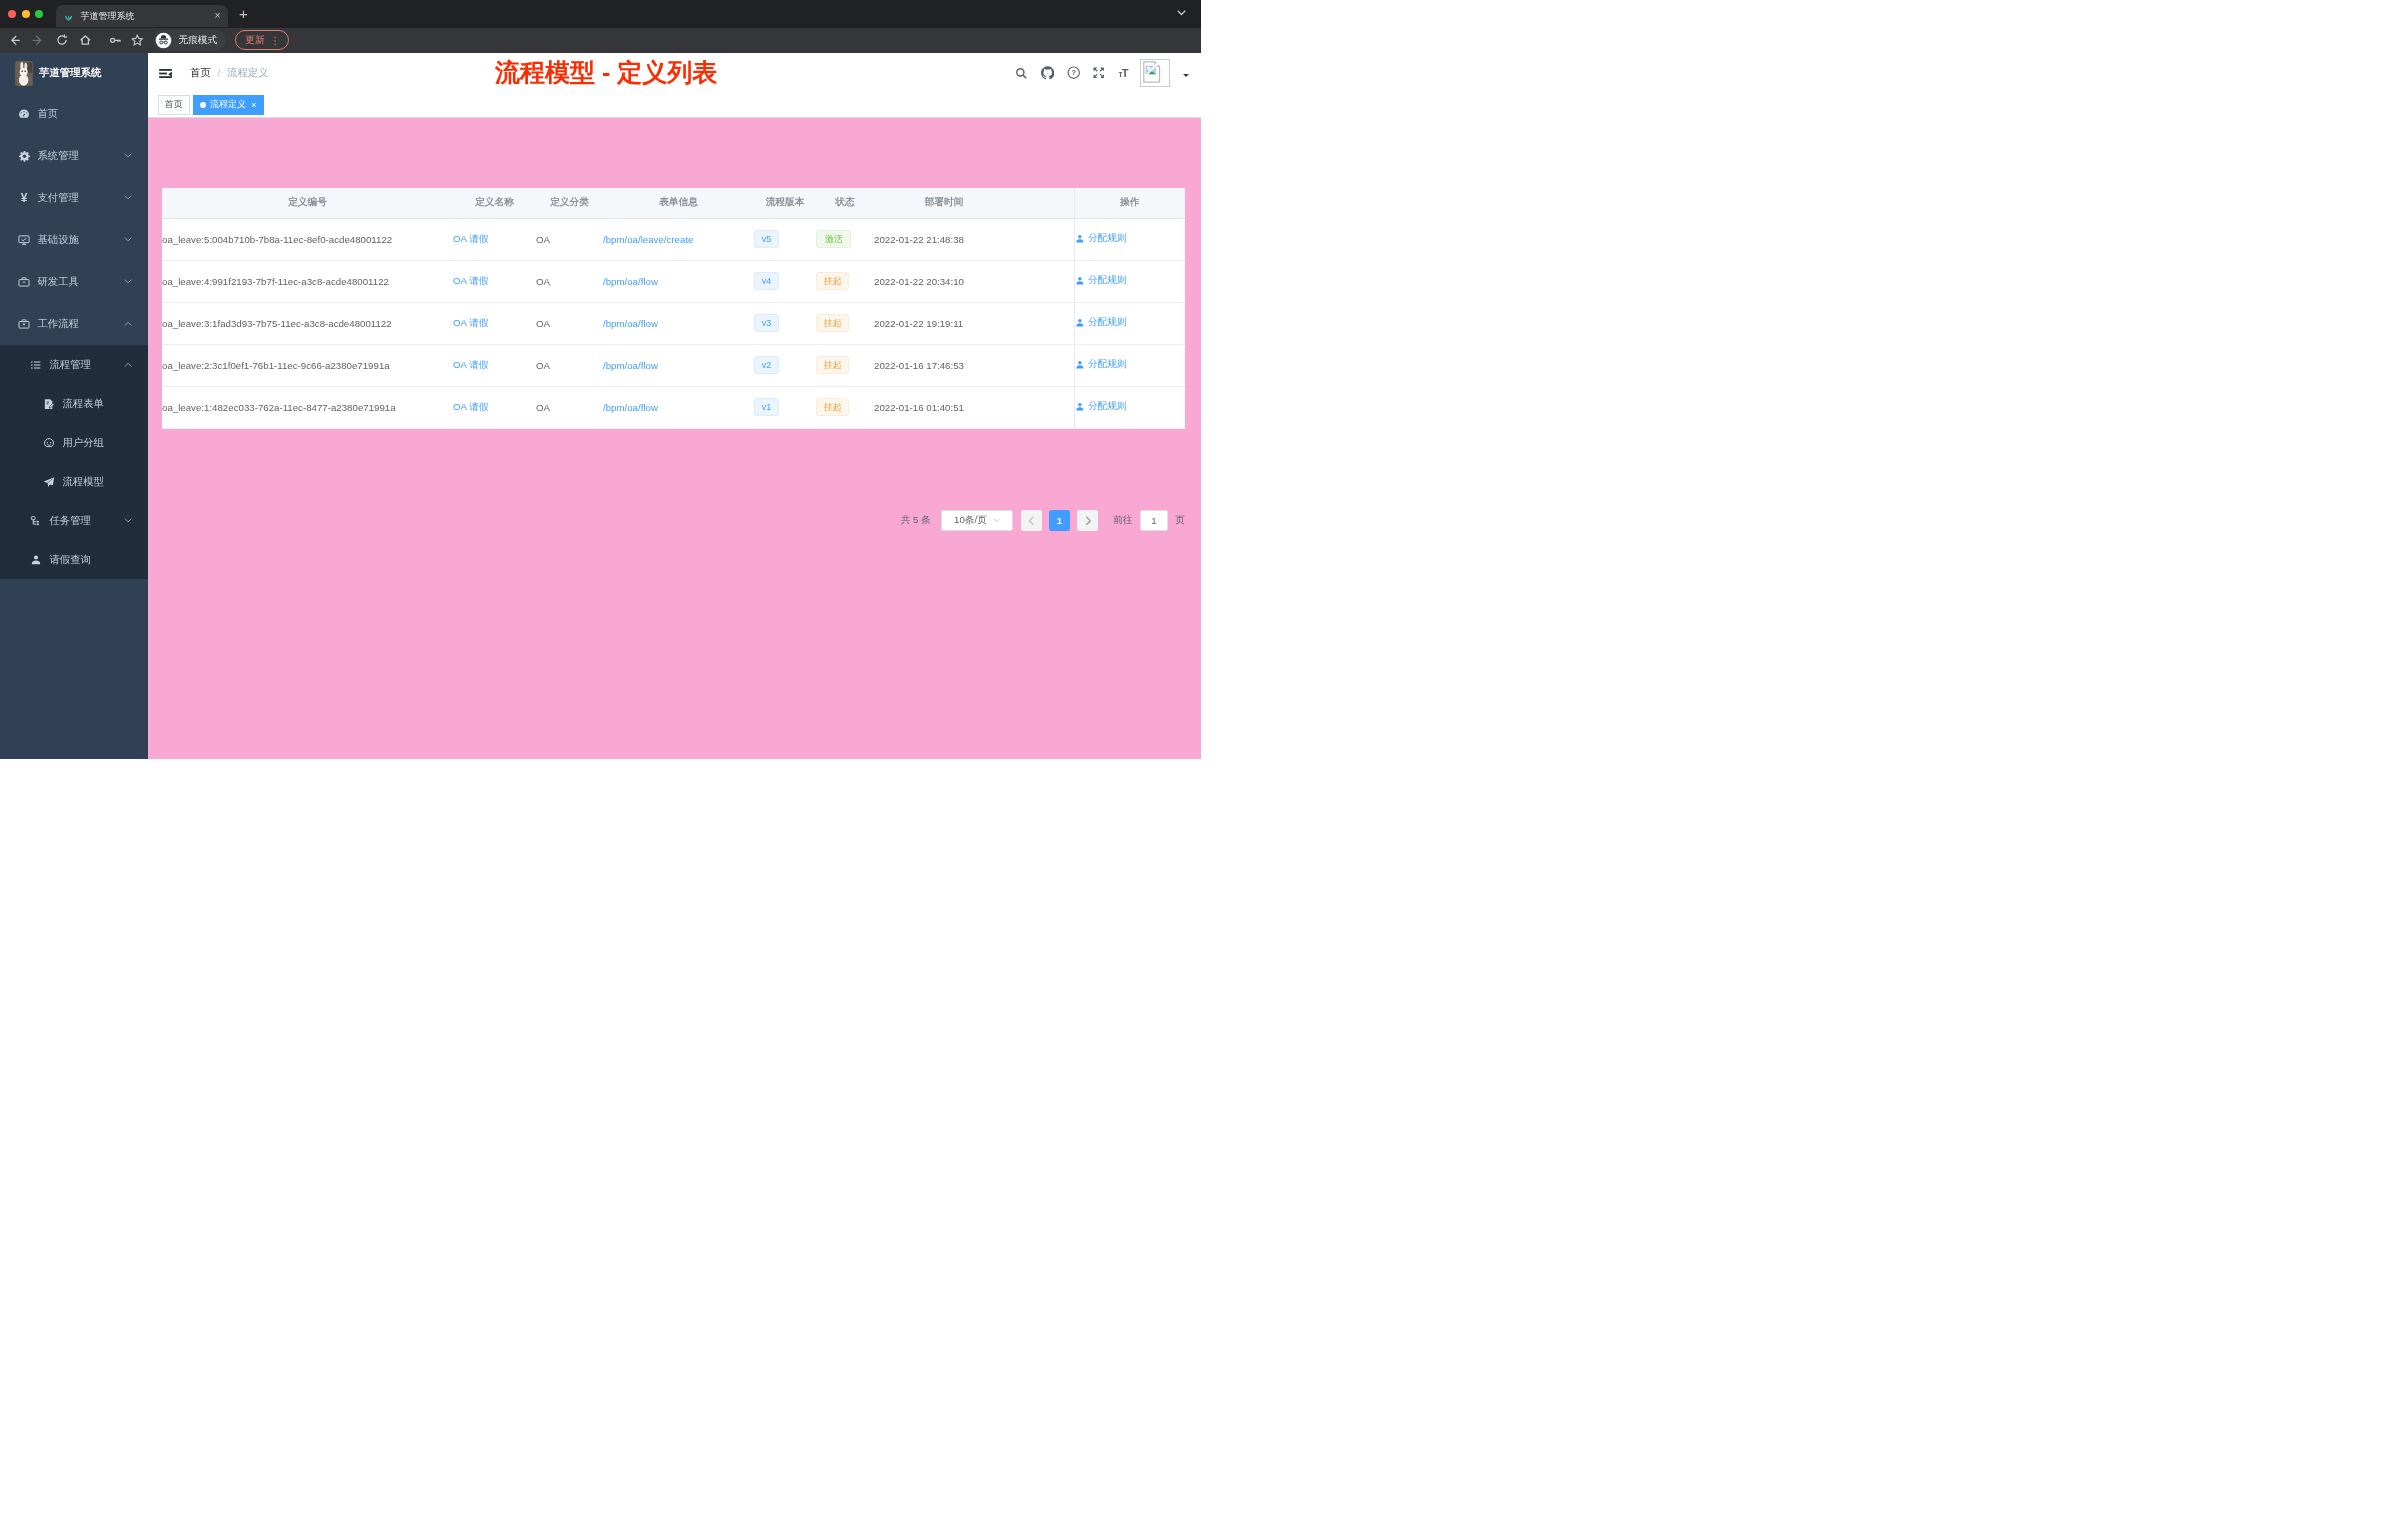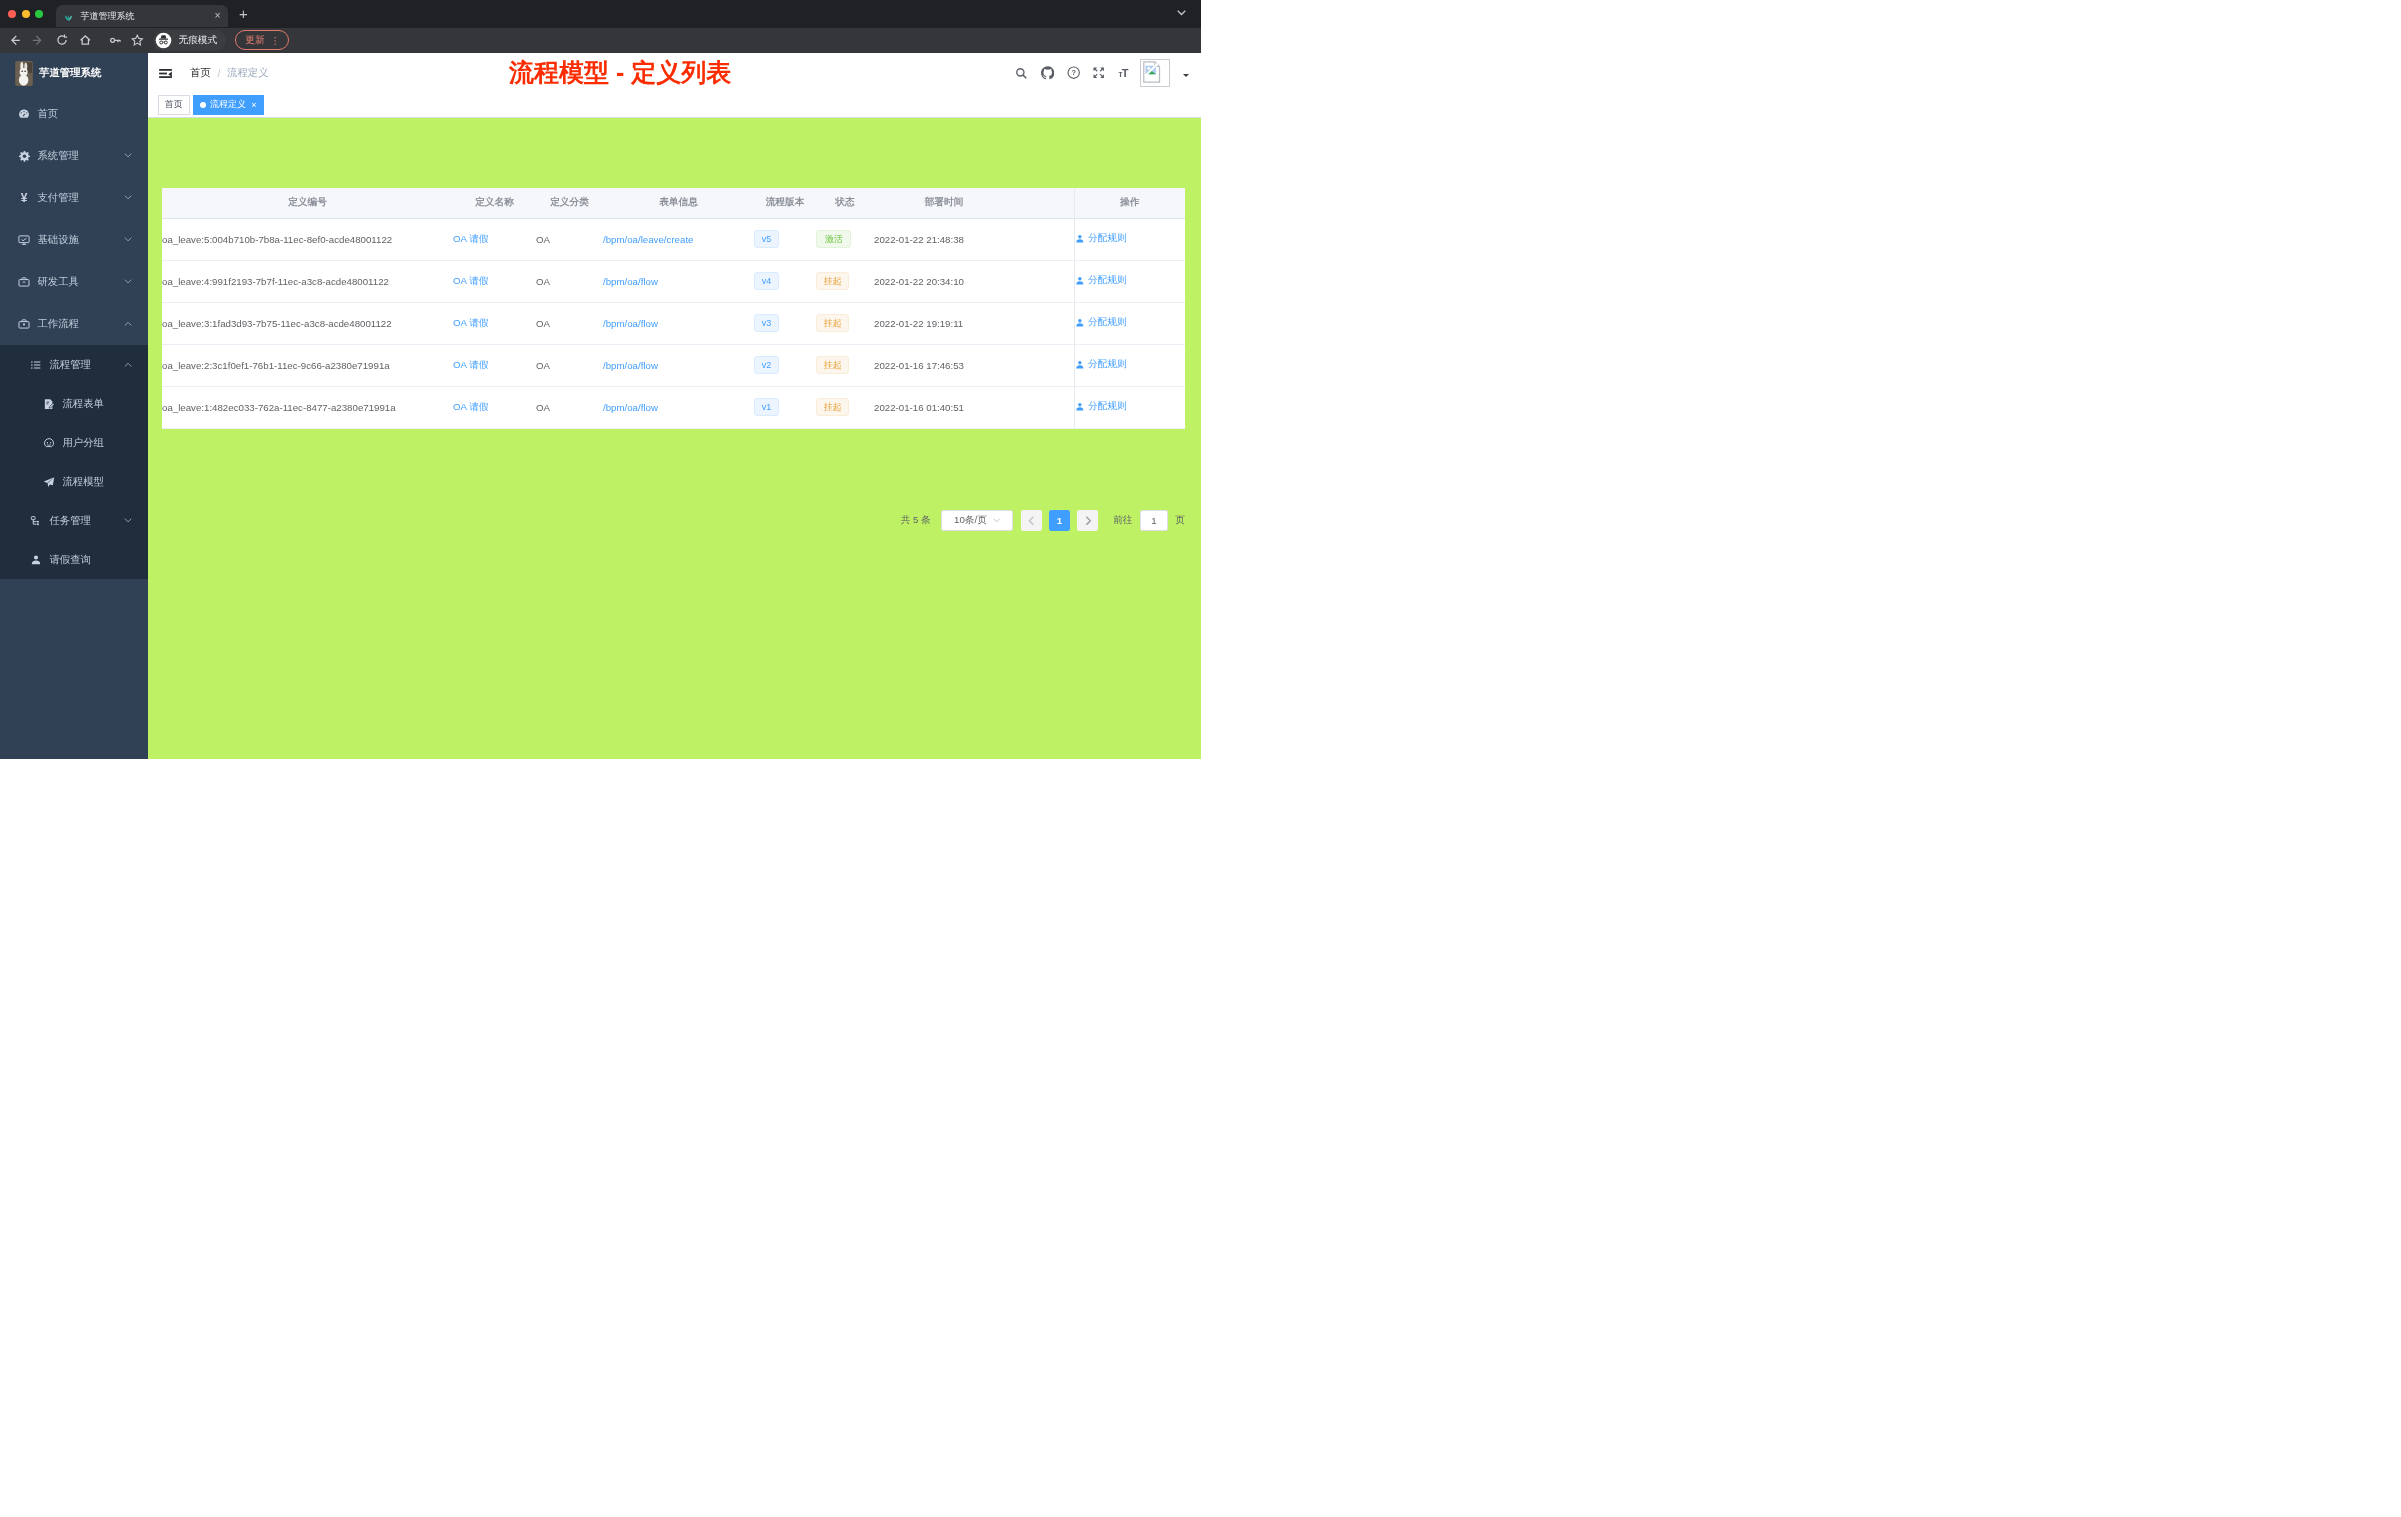--- a/index.html
+++ b/index.html
@@ -73,21 +73,21 @@
   .tagsbar { position:absolute; left:148px; top:40px; width:1053px; height:25px; background:#fff;
     border-bottom:0.7px solid #d8dce5; box-shadow:0 0.7px 2.2px rgba(0,0,0,.08); display:flex; align-items:center; }
   .tag { height:19.3px; display:flex; align-items:center; font-size:9px; padding:0 6px; margin-left:3.7px;
     border:0.7px solid #d8dce5; background:#fff; color:#495060; gap:3.7px; }
   .tag.first { margin-left:9.7px; }
   .tag.active { background:#409eff; border-color:#409eff; color:#fff; }
   .tag-dot { width:6px; height:6px; border-radius:50%; background:#fff; }
   .tag-close { font-size:9px; margin-left:1.5px; }
 
   
-  .content { position:absolute; left:148px; top:65px; width:1053px; height:641px; background:#bef264; }
+  .content { position:absolute; left:148px; top:65px; width:1053px; height:641px; background:#f9a8d4; }
 
   table.grid { position:absolute; left:14px; top:70px; width:1022px; border-collapse:collapse; table-layout:fixed;
     font-size:9.7px; color:#606266; }
   table.grid th { height:30px; background:#f5f7fa; color:#8c919a; font-weight:bold; font-size:9.7px;
     text-align:center; border-bottom:0.7px solid #dfe6ec; }
   table.grid td { height:42px; text-align:left; border-bottom:0.7px solid #ebeef5; background:#fff; white-space:nowrap; }
   td.op-cell, th.op-cell { border-left:0.7px solid #e6ebf2; }
   .link { color:#409eff; }
   .etag { display:inline-flex; align-items:center; justify-content:center; height:18px; padding:0 6.7px;
     border-radius:3px; font-size:9px; border:0.7px solid; }
@@ -105,21 +105,21 @@
   .pg-btn { width:21px; height:21px; border-radius:2.2px; background:#f4f4f5; display:flex; align-items:center;
     justify-content:center; }
   .pg-num { width:21px; height:21px; border-radius:2.2px; background:#409eff; color:#fff; display:flex;
     align-items:center; justify-content:center; font-weight:bold; }
   .goto-label { margin-left:7.4px; }
   .goto-input { width:28px; height:21px; border:0.7px solid #dcdfe6; border-radius:2.2px; text-align:center;
     font-size:9.7px; color:#606266; background:#fff; outline:none;
     font-family:"Liberation Sans","DejaVu Sans",sans-serif; }
 
   
-  .annotation { position:absolute; left:509px; top:56px; font-size:25px; font-weight:600;
+  .annotation { position:absolute; left:495px; top:56px; font-size:25px; font-weight:600;
     color:#fb2c00; white-space:nowrap; z-index:30; }
 
   svg { display:block; }
 </style>
 </head>
 <body>
 
 <div class="stage">
 
   <div class="tabstrip">

